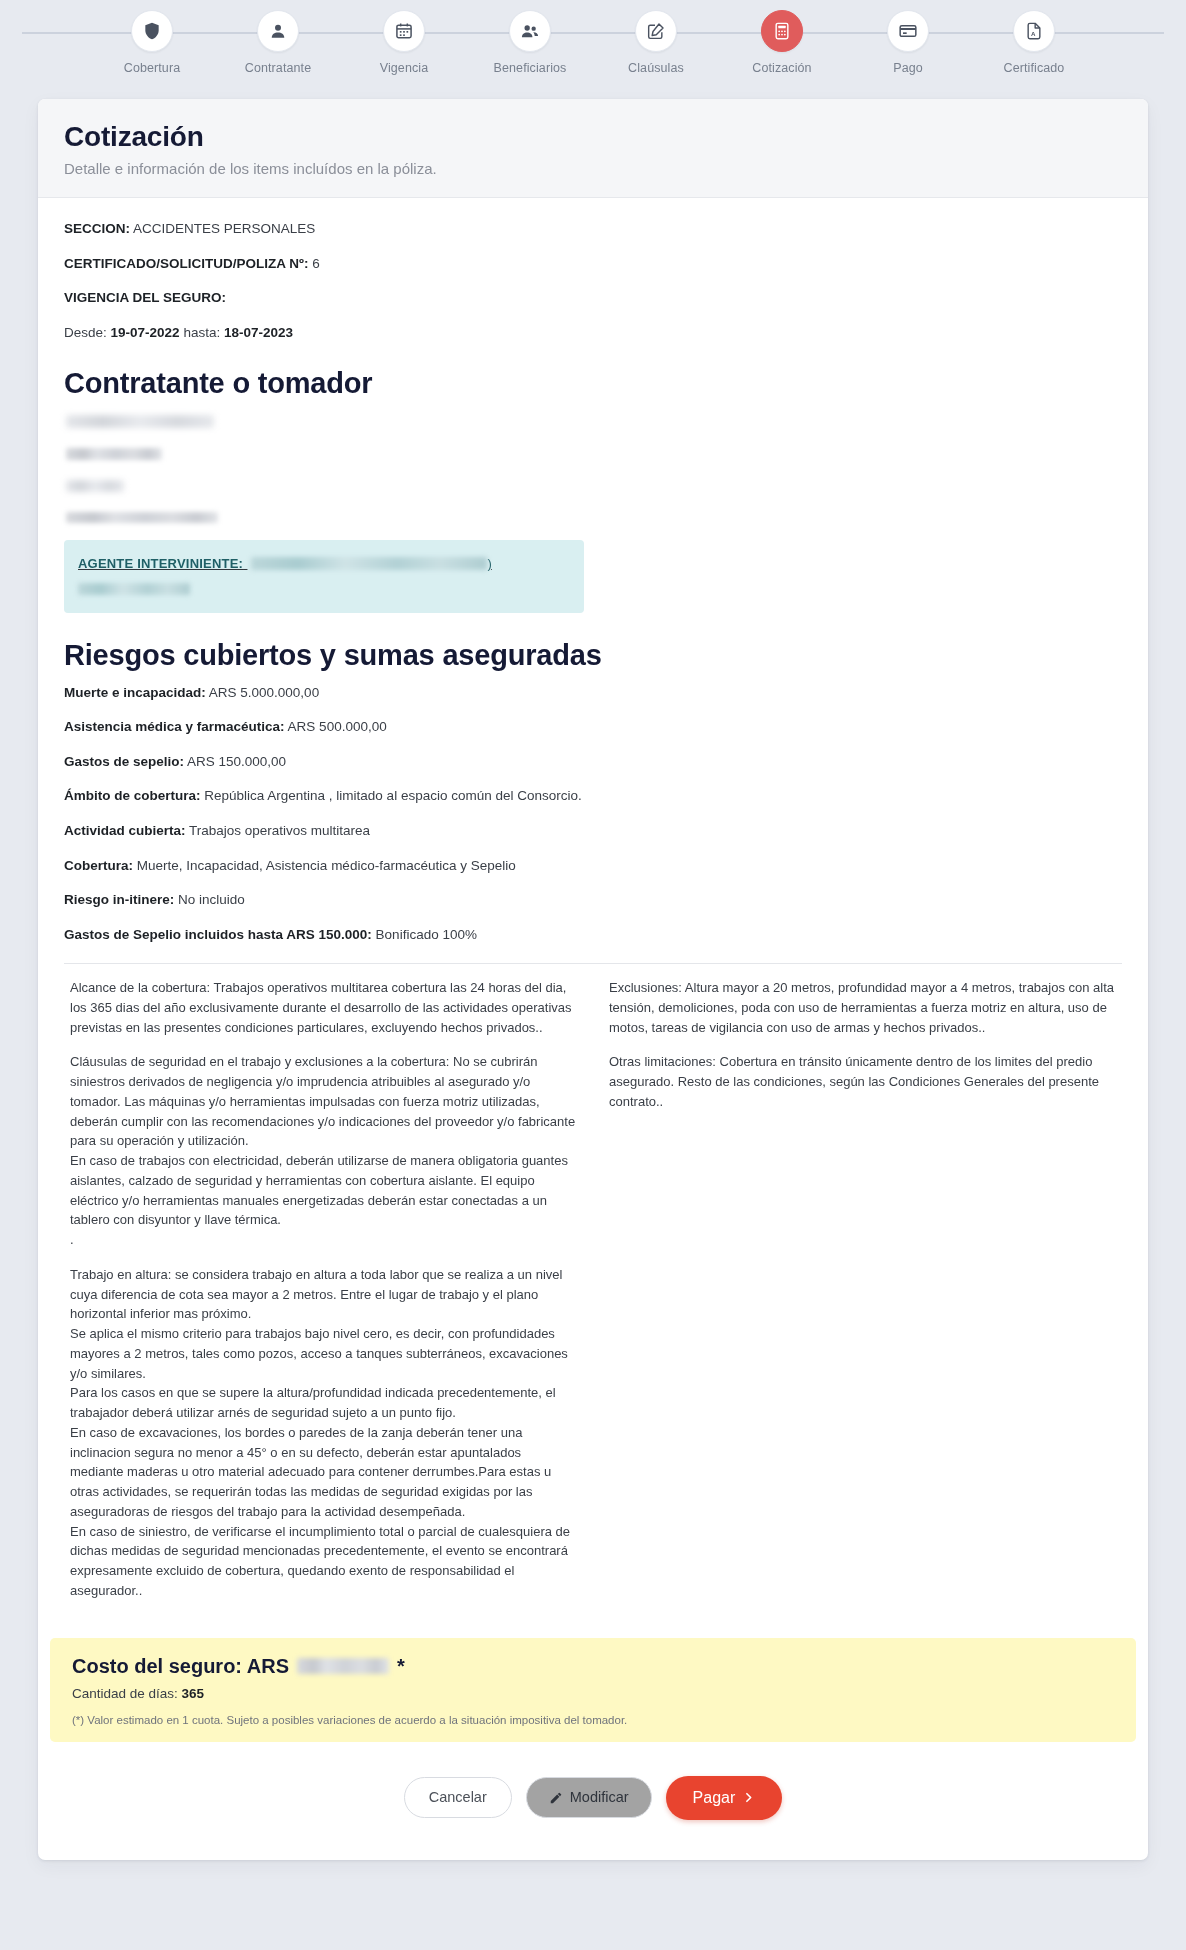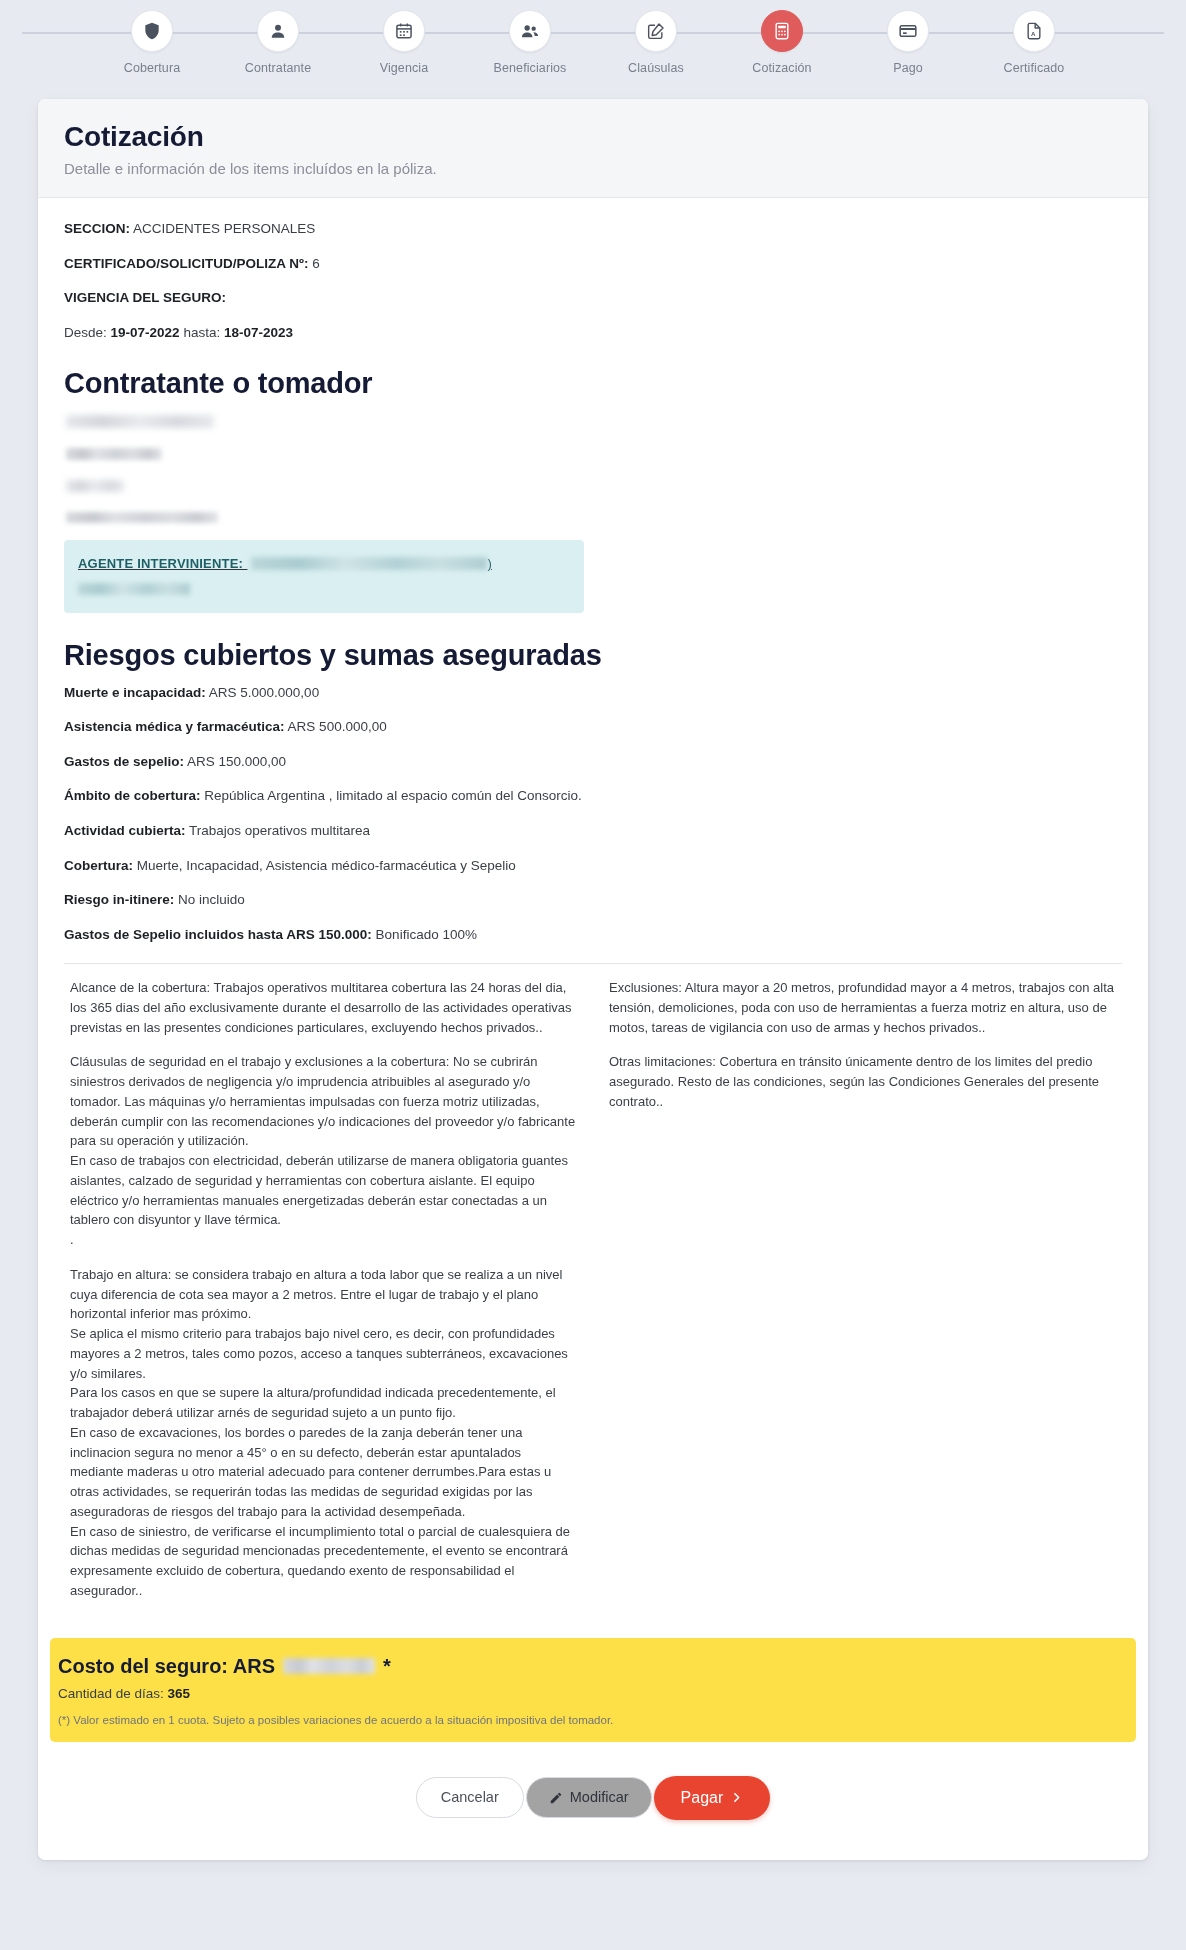--- a/index.html
+++ b/index.html
@@ -174,24 +174,24 @@
   .clause-col p {
     font-size: 13px;
     line-height: 1.52;
     color: #3a3f47;
     margin: 0 0 15px 0;
     white-space: pre-line;
   }
 
   
   .cost-box {
-    background: #fde047;
+    background: #fef9c3;
     border-radius: 5px;
     margin: 14px 12px 0 12px;
-    padding: 17px 22px 16px 8px;
+    padding: 17px 22px 16px 22px;
   }
   .cost-title {
     font-size: 20px;
     font-weight: bold;
     color: #151a35;
     margin: 0 0 8px 0;
     display: flex;
     align-items: center;
     gap: 8px;
   }
@@ -205,21 +205,21 @@
     font-size: 11.5px;
     color: #70747c;
     margin: 0;
   }
 
   
   .footer {
     display: flex;
     justify-content: center;
     align-items: center;
-    gap: 2px;
+    gap: 14px;
     padding: 34px 0 40px 0;
   }
   .btn {
     font-family: "Liberation Sans", sans-serif;
     font-size: 14.5px;
     border-radius: 22px;
     border: 1px solid transparent;
     cursor: pointer;
     display: inline-flex;
     align-items: center;

